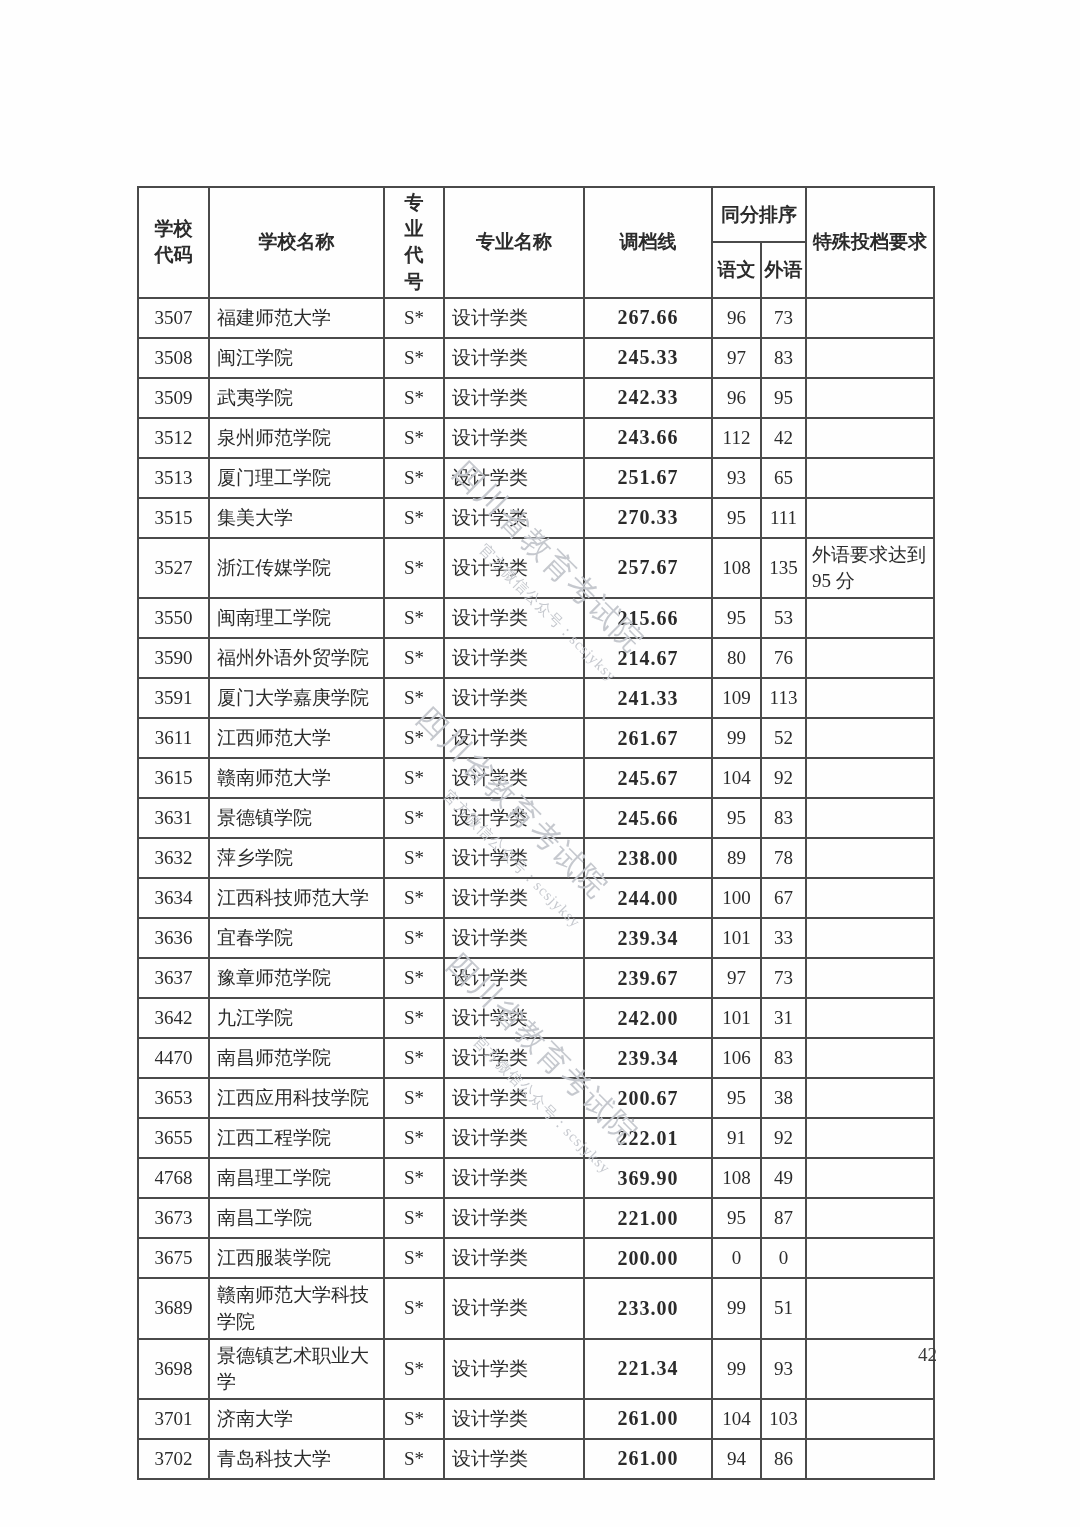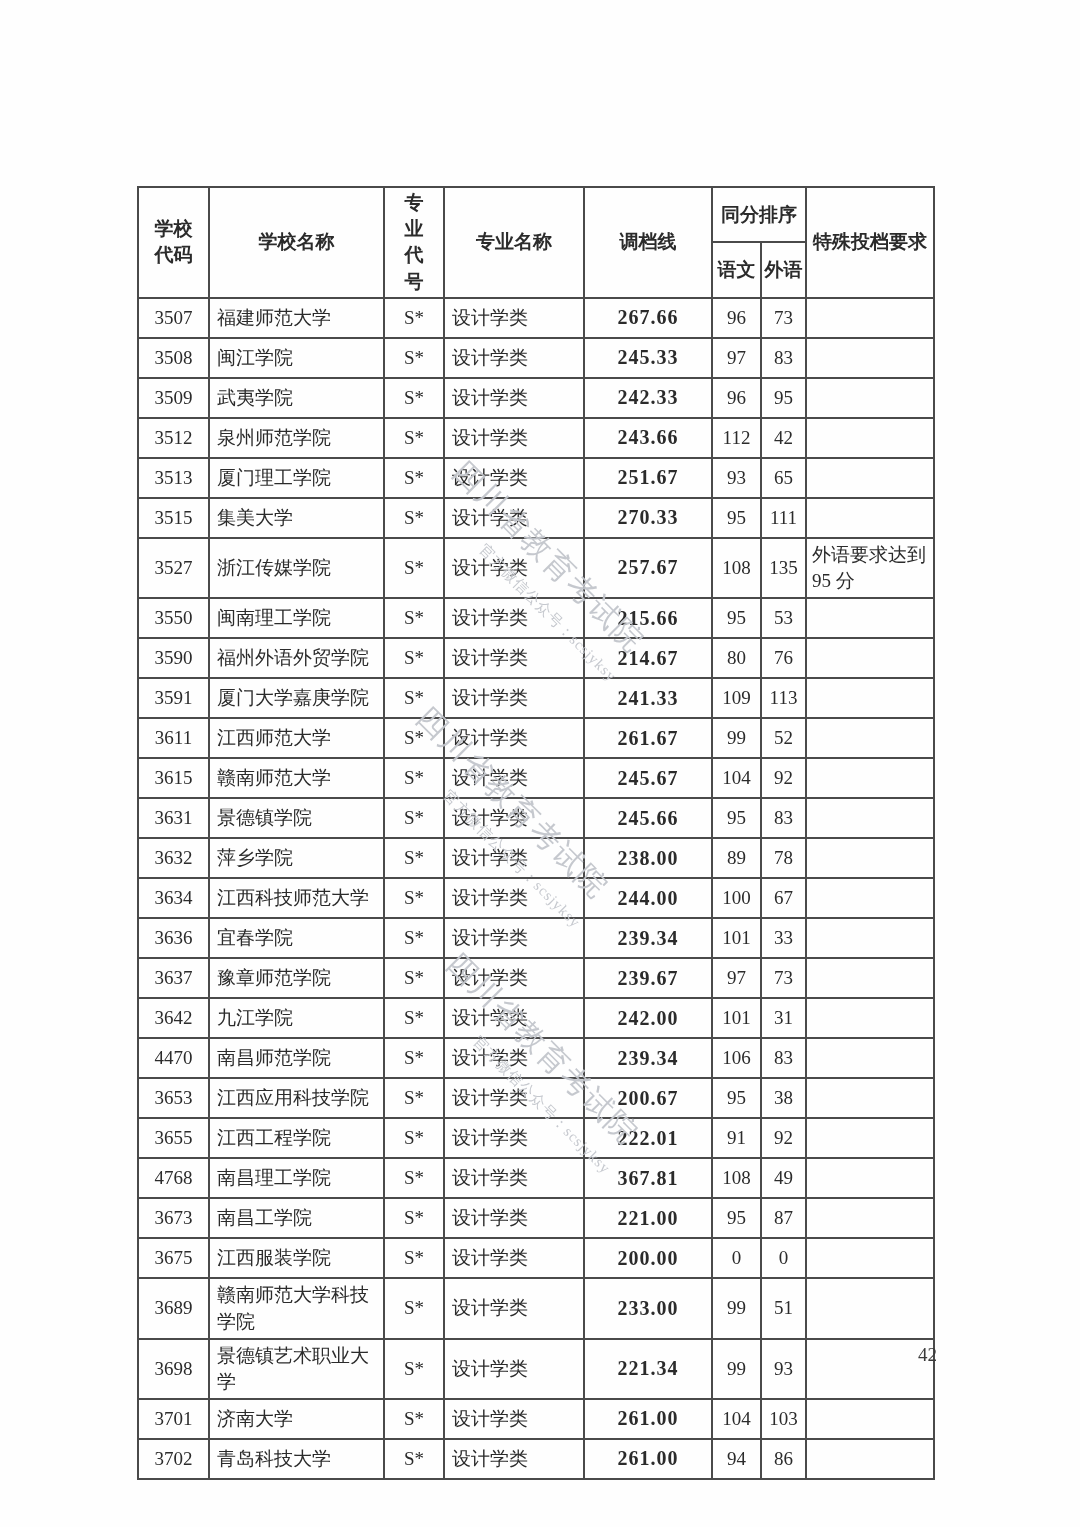--- a/index.html
+++ b/index.html
@@ -310,21 +310,21 @@
       <td class="c-center score">222.01</td>
       <td class="c-center">91</td>
       <td class="c-center">92</td>
       <td class="c-left remark"></td>
     </tr>
         <tr>
       <td class="c-center">4768</td>
       <td class="c-left">南昌理工学院</td>
       <td class="c-center">S*</td>
       <td class="c-left">设计学类</td>
-      <td class="c-center score">367.81</td>
+      <td class="c-center score">369.90</td>
       <td class="c-center">108</td>
       <td class="c-center">49</td>
       <td class="c-left remark"></td>
     </tr>
         <tr>
       <td class="c-center">3673</td>
       <td class="c-left">南昌工学院</td>
       <td class="c-center">S*</td>
       <td class="c-left">设计学类</td>
       <td class="c-center score">221.00</td>

